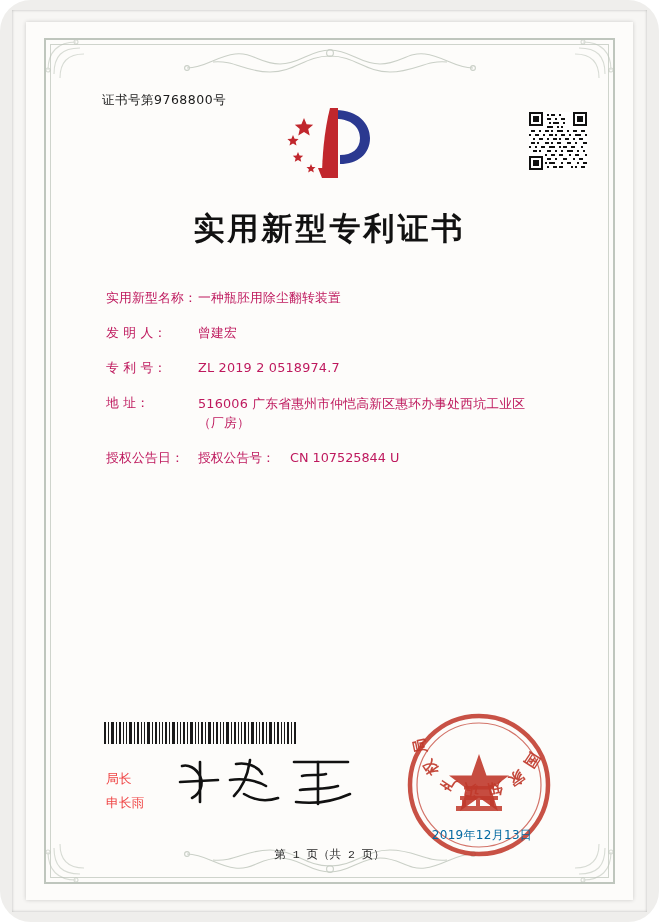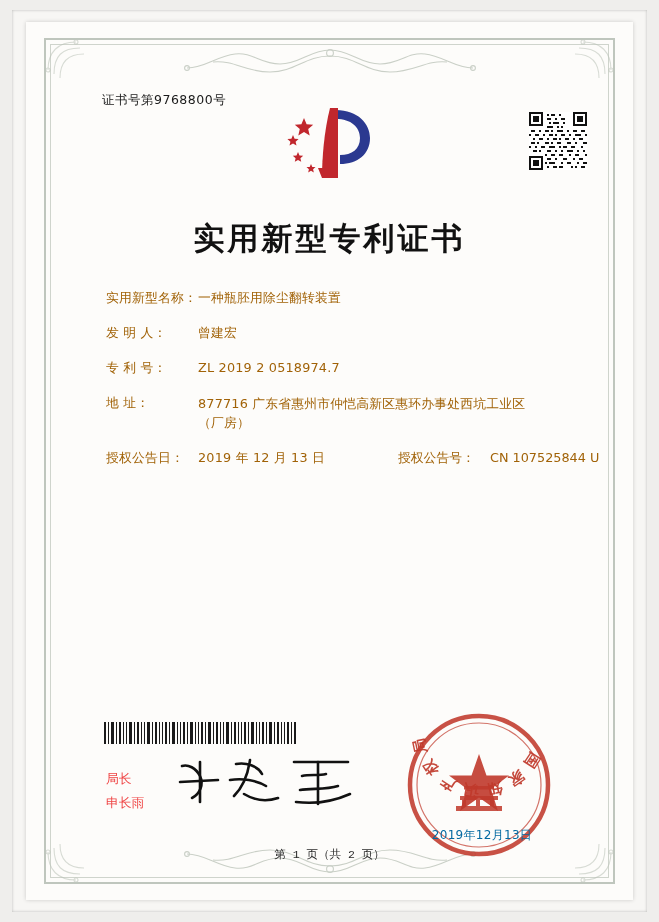--- a/index.html
+++ b/index.html
@@ -13,20 +13,21 @@
     font-family: "Liberation Serif", serif;
     overflow: hidden;
   }
 
   
   #certificate-page {
     position: relative;
     width: 659px;
     height: 922px;
     background: #efeeec;
+    border-radius: 31px;
   }
 
   
   #paper-shadow {
     position: absolute;
     left: 12px;
     top: 10px;
     width: 635px;
     height: 902px;
     background: #f7f6f4;
@@ -127,38 +128,38 @@
     transform: translateX(-50%);
     width: 104px;
     height: 82px;
   }
 
   
   #document-title {
     position: absolute;
     left: 0;
     right: 0;
-    top: 196px;
+    top: 186px;
     text-align: center;
     font-family: "DejaVu Sans", sans-serif;
     font-size: 31px;
     font-weight: bold;
     color: #111111;
     letter-spacing: 3px;
   }
 
   
   #fields {
     position: absolute;
     left: 80px;
     top: 267px;
     width: 500px;
     font-family: "DejaVu Sans", sans-serif;
     font-size: 12.8px;
-    color: #a16207;
+    color: #be185d;
   }
   .field-row {
     display: flex;
     align-items: flex-start;
     margin-bottom: 16.5px;
     line-height: 1.45;
   }
   .field-label {
     width: 92px;
     flex: 0 0 92px;
@@ -479,26 +480,25 @@
 
       <div class="field-row">
         <span class="field-label">专 利 号：</span>
         <span class="field-value">ZL 2019 2 0518974.7</span>
       </div>
 
 
 
       <div class="field-row" id="address-row">
         <span class="field-label">地 址：</span>
-        <span class="field-value">877716 广东省惠州市仲恺高新区惠环办事处西坑工业区（厂房）</span>
+        <span class="field-value">516006 广东省惠州市仲恺高新区惠环办事处西坑工业区（厂房）</span>
       </div>
 
       <div class="field-row double">
         <span class="field-label">授权公告日：</span>
-        <span class="field-value">2019 年 12 月 13 日</span>
         <span class="field-label-2">授权公告号：</span>
         <span class="field-value-2">CN 107525844 U</span>
       </div>
 
     </div>
 
 
     <svg id="barcode" viewBox="0 0 192 22" xmlns="http://www.w3.org/2000/svg" shape-rendering="crispEdges">
       <g fill="#1a1a1a">
         <rect x="0" y="0" width="2" height="22"></rect>

